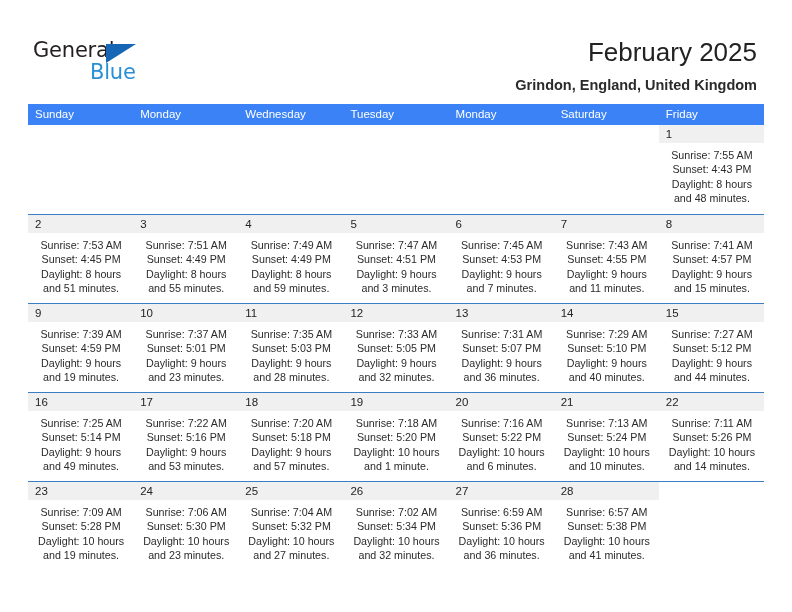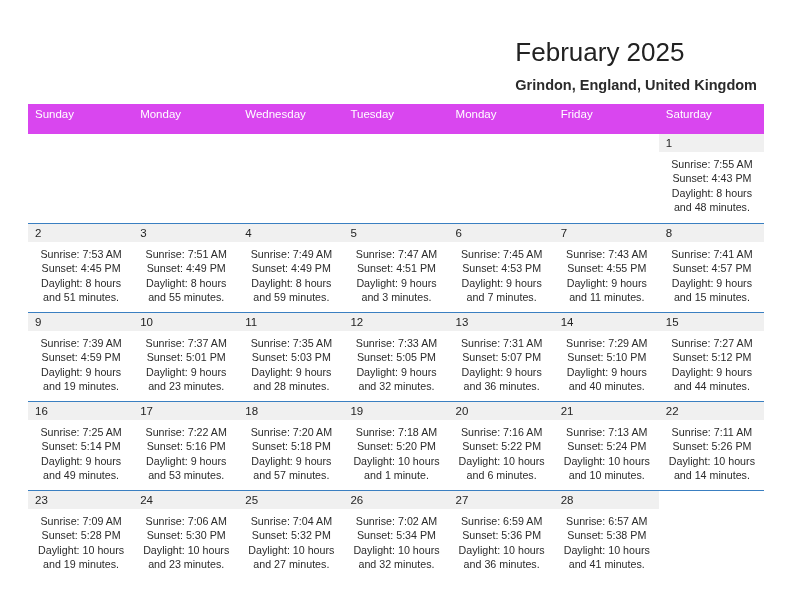--- a/index.html
+++ b/index.html
@@ -65,21 +65,21 @@
     letter-spacing: -0.2px;
     color: #2a8fd4;
     font-family: "DejaVu Sans", sans-serif;
     font-weight: 400;
   }
 
   .title-block {
     position: absolute;
     right: 35px;
     top: 36px;
-    text-align: left;
+    text-align: right;
   }
   .cal-title {
     font-size: 26px;
     color: #222222;
     font-weight: 400;
     line-height: 32px;
     white-space: nowrap;
   }
   .cal-subtitle {
     margin-top: 8px;
@@ -93,22 +93,22 @@
   
   .calendar {
     position: absolute;
     left: 28px;
     top: 104px;
     width: 736px;
   }
 
   .weekday-row {
     display: flex;
-    background: #d946ef;
-    height: 30px;
+    background: #3b82f6;
+    height: 21px;
   }
   .weekday {
     flex: 1 1 0;
     color: #ffffff;
     font-size: 11.5px;
     line-height: 21px;
     padding-left: 7px;
     box-sizing: border-box;
     white-space: nowrap;
   }
@@ -155,37 +155,42 @@
     white-space: nowrap;
   }
 </style>
 </head>
 <body>
 
 <div class="page">
 
   <div class="header">
 
+    <div class="logo">
+      <span class="logo-general">General</span>
+      <span class="logo-triangle"></span>
+      <span class="logo-blue">Blue</span>
+    </div>
 
     <div class="title-block">
       <div class="cal-title">February 2025</div>
       <div class="cal-subtitle">Grindon, England, United Kingdom</div>
     </div>
 
   </div>
 
   <div class="calendar">
     <div class="weekday-row" id="weekday-row">
         <div class="weekday">Sunday</div>
         <div class="weekday">Monday</div>
         <div class="weekday">Wednesday</div>
         <div class="weekday">Tuesday</div>
         <div class="weekday">Monday</div>
+        <div class="weekday">Saturday</div>
         <div class="weekday">Friday</div>
-        <div class="weekday">Saturday</div>
       </div>
     <div id="weeks-container">
         <div class="week-row first">
           <div class="day-cell empty">
             <div class="day-head"></div>
           </div>
           <div class="day-cell empty">
             <div class="day-head"></div>
           </div>
           <div class="day-cell empty">

